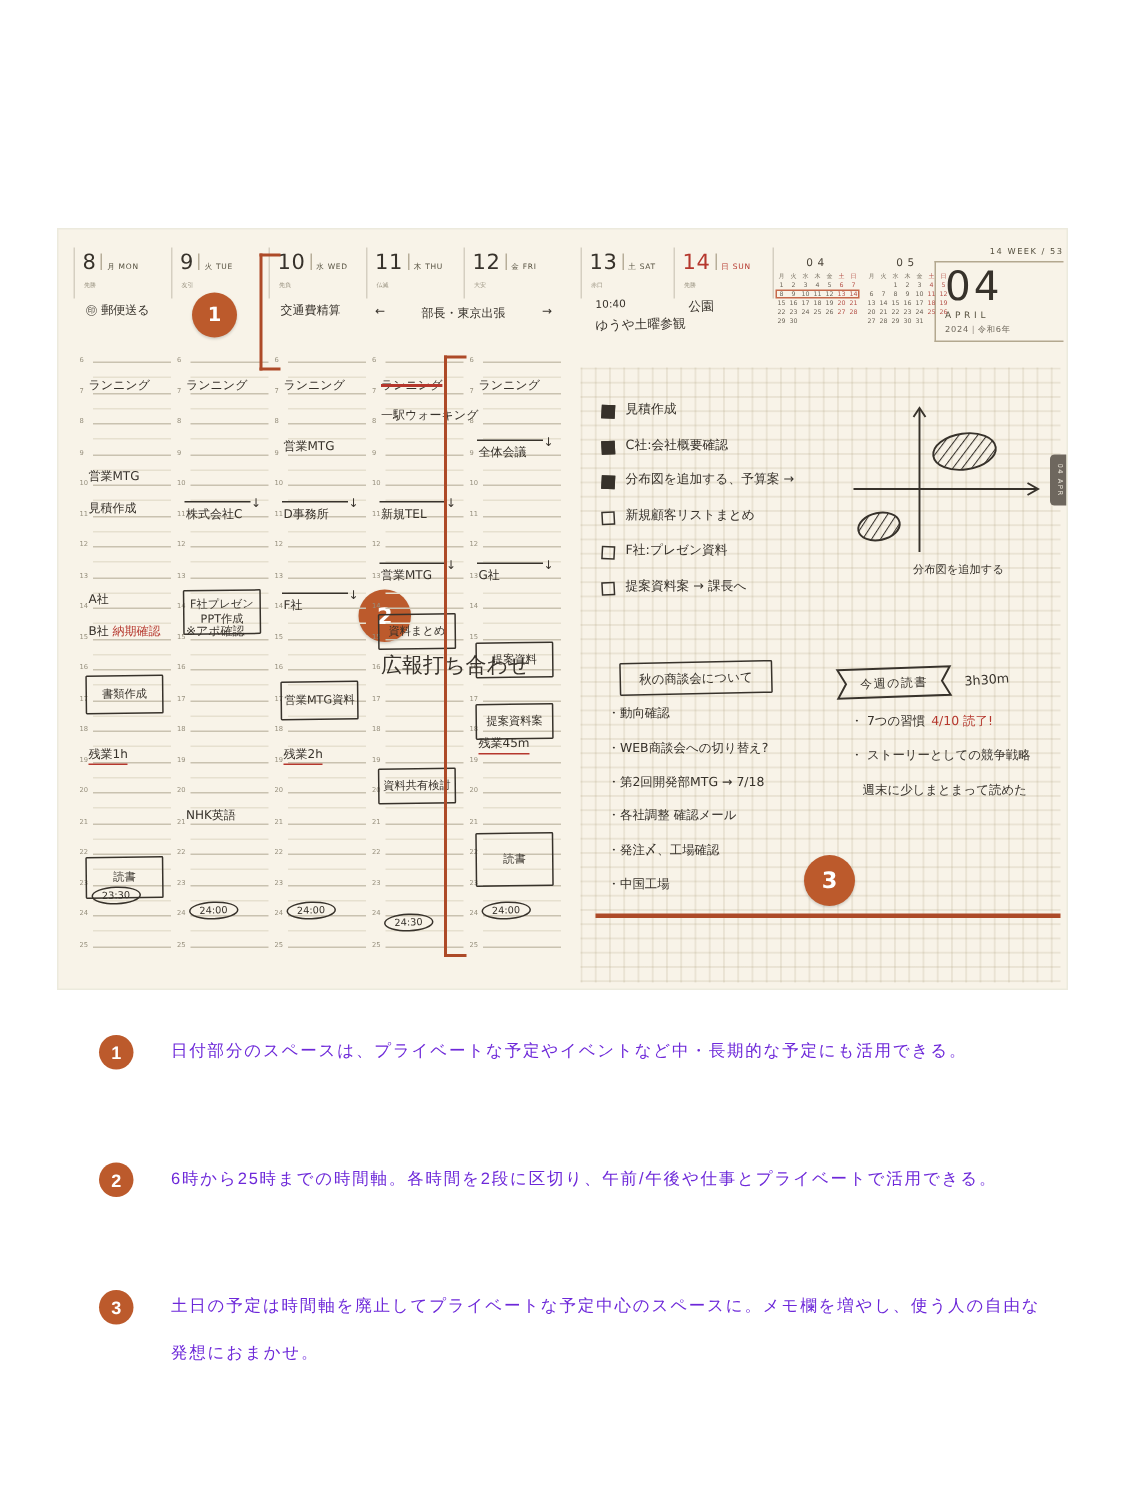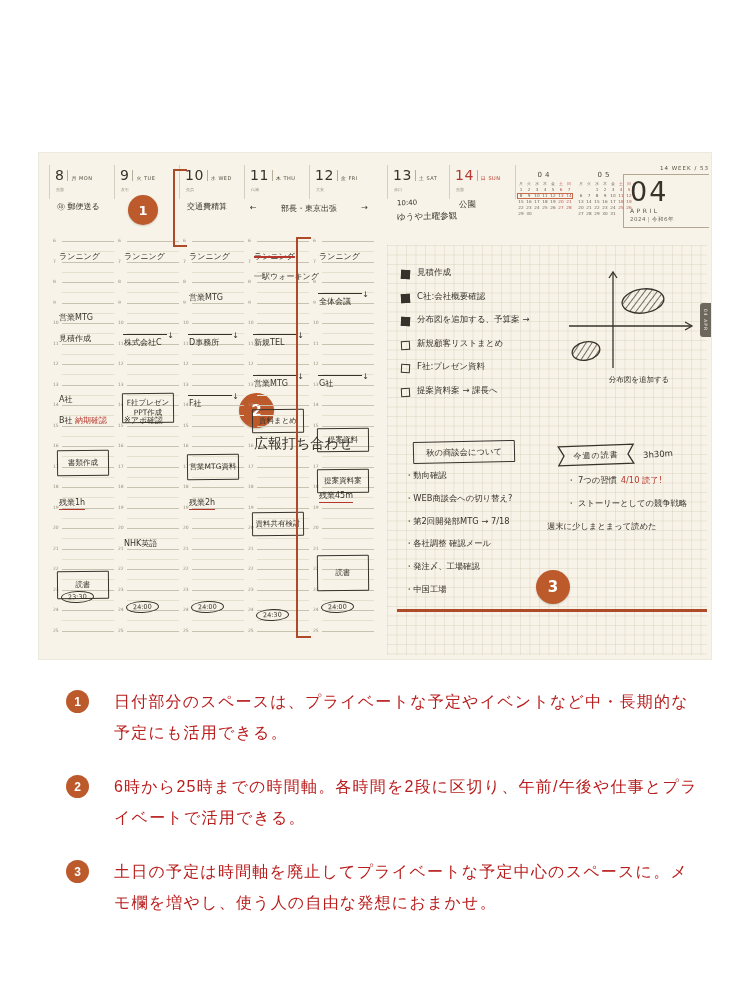--- a/index.html
+++ b/index.html
@@ -70,21 +70,21 @@
     display:flex;align-items:center;justify-content:center;box-shadow:0 1px 2px rgba(0,0,0,.18);}
   #c1{left:89px;top:42px;width:30px;height:30px;font-size:13px;}
   #c2{left:200px;top:240px;width:35px;height:35px;font-size:15px;}
   #c3{left:497px;top:417px;width:34px;height:34px;font-size:15px;}
 
   #notes{position:absolute;left:0;top:678px;width:750px;padding-top:8px;}
   .note-row{position:relative;margin-bottom:22px;min-height:63px;padding-left:114px;box-sizing:border-box;}
   .note-num{position:absolute;left:66px;top:4px;width:23px;height:23px;border-radius:50%;
     background:#bc5a2c;color:#fff;font-size:12px;font-weight:bold;display:flex;
     align-items:center;justify-content:center;}
-  .note-text{width:588px;font-size:16px;line-height:31px;color:#b91c1c;letter-spacing:1.2px;}
+  .note-text{width:588px;font-size:11px;line-height:31px;color:#6d28d9;letter-spacing:1.2px;}
 
   .mini-cal-title{text-align:center;font-size:7px;letter-spacing:3px;color:#4d463b;margin-bottom:2px;}
   .mc-row{display:flex;line-height:6px;}
   .mc-cell{width:8px;font-size:4.2px;text-align:center;}
 </style>
 </head>
 <body>
 
 <div class="page">
 
@@ -702,21 +702,21 @@
       <div style="position: absolute; left: 362px; top: 234.5px; width: 7px; height: 7px; border: 1.1px solid rgb(55, 50, 43); transform: rotate(-3deg); background: transparent;"></div>
       <div class="hand ink" style="left: 378px; top: 231.5px; font-size: 8.5px;">提案資料案 → 課長へ</div>
       <div class="hand ink" style="left: 366px; top: 317px; font-size: 8.3px;">・動向確認</div>
       <div class="hand ink" style="left: 366px; top: 339.8px; font-size: 8.3px;">・WEB商談会への切り替え?</div>
       <div class="hand ink" style="left: 366px; top: 362.6px; font-size: 8.3px;">・第2回開発部MTG → 7/18</div>
       <div class="hand ink" style="left: 366px; top: 385.4px; font-size: 8.3px;">・各社調整 確認メール</div>
       <div class="hand ink" style="left: 366px; top: 408.2px; font-size: 8.3px;">・発注〆、工場確認</div>
       <div class="hand ink" style="left: 366px; top: 431px; font-size: 8.3px;">・中国工場</div>
       <div class="hand ink" style="left: 528px; top: 322px; font-size: 8.3px;"><span>・ 7つの習慣</span><span style="color: rgb(181, 55, 45); margin-left: 4px;">4/10 読了!</span></div>
       <div class="hand ink" style="left: 528px; top: 345px; font-size: 8.3px;"><span>・ ストーリーとしての競争戦略</span></div>
-      <div class="hand ink" style="left: 508px; top: 368px; font-size: 8.3px;"><span>週末に少しまとまって読めた</span></div>
+      <div class="hand ink" style="left: 536px; top: 368px; font-size: 8.3px;"><span>週末に少しまとまって読めた</span></div>
     </div>
 
   <div id="notes">
       <div class="note-row">
         <div class="note-num">1</div>
         <div class="note-text">日付部分のスペースは、プライベートな予定やイベントなど中・長期的な予定にも活用できる。</div>
       </div>
       <div class="note-row">
         <div class="note-num">2</div>
         <div class="note-text">6時から25時までの時間軸。各時間を2段に区切り、午前/午後や仕事とプライベートで活用できる。</div>

